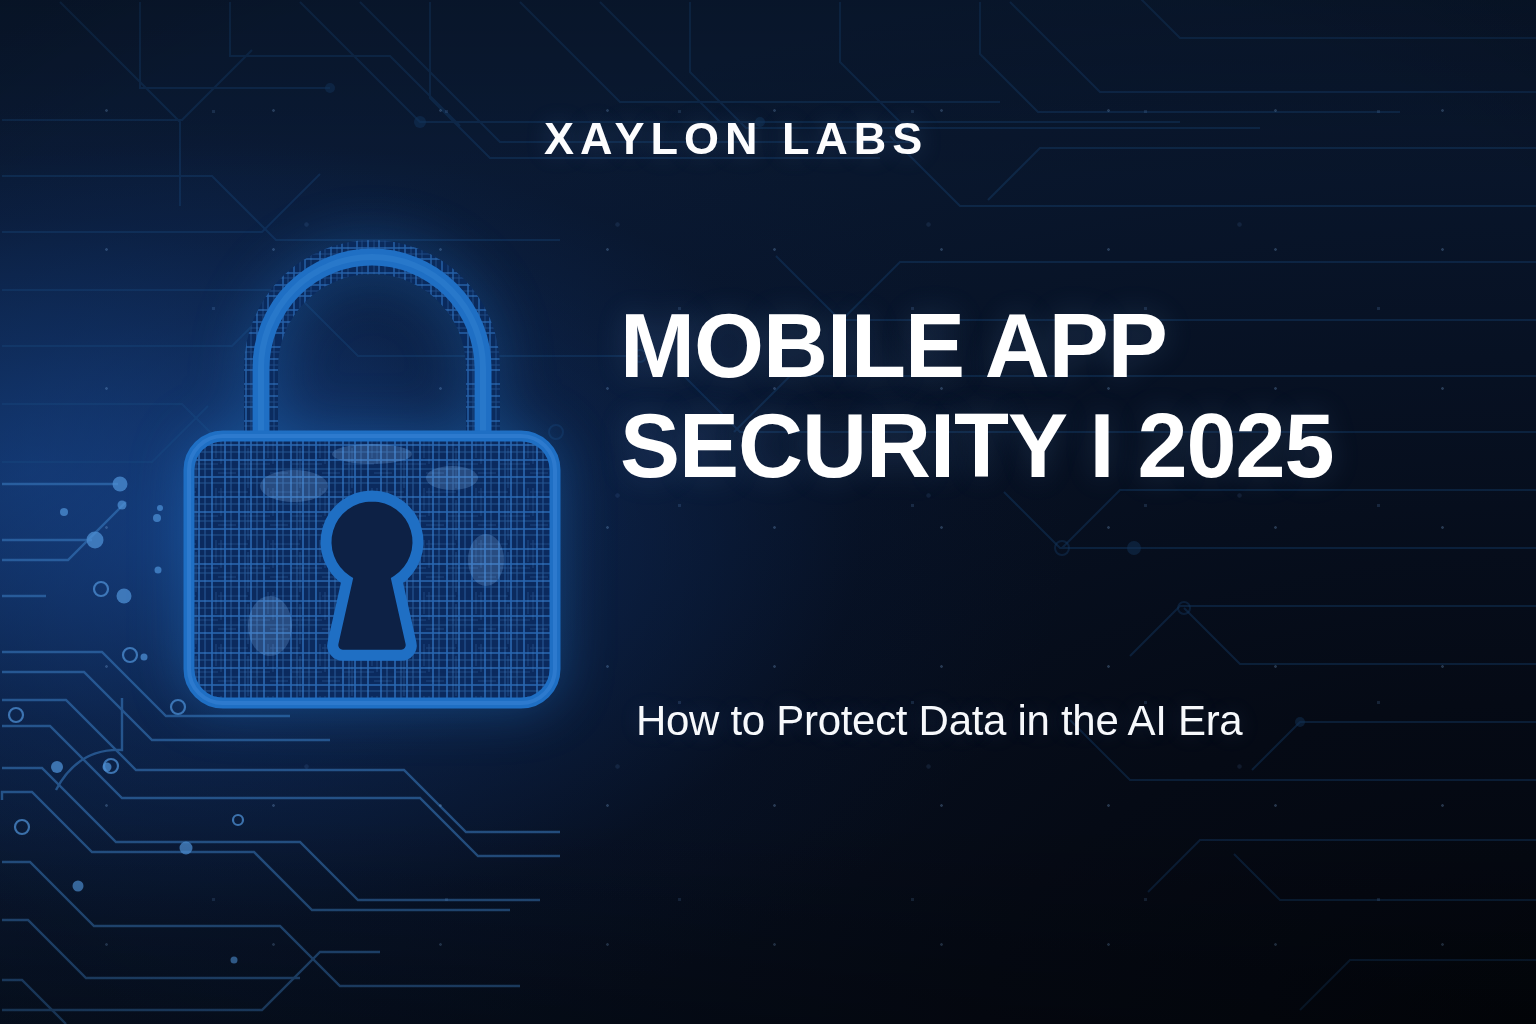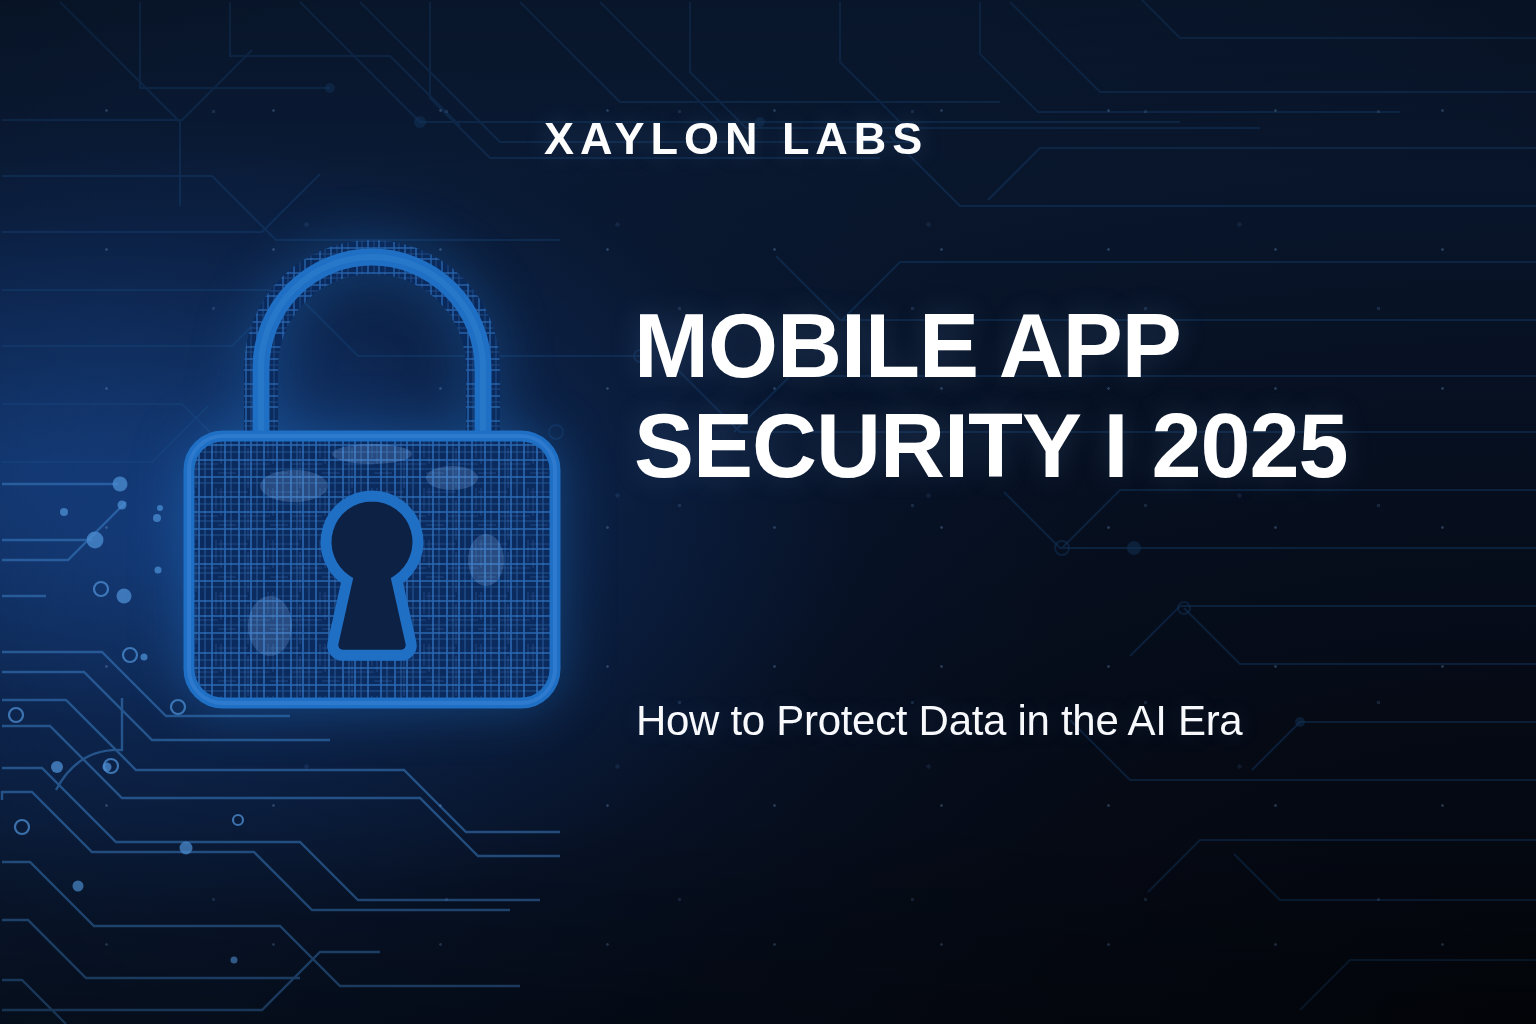--- a/index.html
+++ b/index.html
@@ -53,21 +53,21 @@
 
   
   #brand{
     position:absolute; left:544px; top:113px;
     font-size:45px; font-weight:bold;
     letter-spacing:6.0px;
     color:#fdfdfe; white-space:nowrap;
     text-shadow:0 0 24px rgba(120,170,240,.22);
   }
   #headline{
-    position:absolute; left:634px; top:296px;
+    position:absolute; left:620px; top:296px;
     width:760px;
     font-size:90px; font-weight:bold;
     line-height:1.115;
     letter-spacing:-1.0px;
     color:#ffffff;
     text-shadow:0 0 30px rgba(130,175,245,.18);
   }
   #subtitle{
     position:absolute; left:636px; top:694px;
     width:700px;

